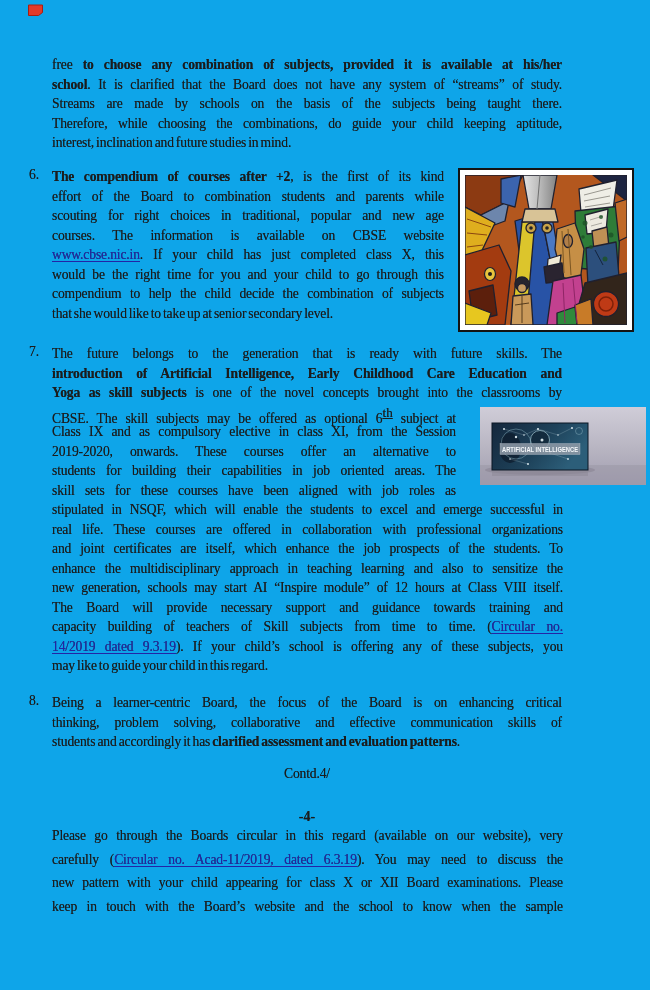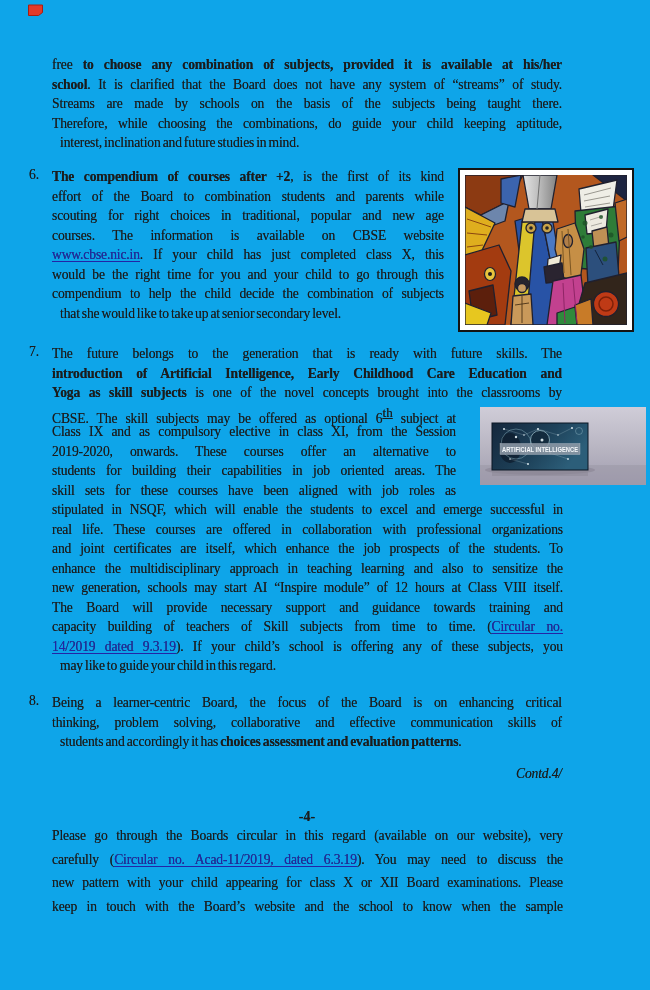--- a/index.html
+++ b/index.html
@@ -18,33 +18,33 @@
     word-spacing: -1.2px;
     --lh: 19.5px;
     text-shadow: 0 0 0.35px rgba(25,25,25,0.7);
   }
   .line {
     line-height: var(--lh);
     height: var(--lh);
     text-align: justify;
     text-align-last: justify;
   }
-  .line.end { text-align-last: left; margin-left: 8px; }
+  .line.end { text-align-last: left; }
   .b { font-weight: 700; }
   sup { font-size: 13px; vertical-align: super; letter-spacing: 0; text-decoration: underline; }
   .doc-link {
     color: #2424a6;
     text-decoration-thickness: 1px;
     text-underline-offset: 2px;
   }
   .num {
     position: absolute; font-size: 13.6px; letter-spacing: -0.15px;
     text-shadow: 0 0 0.35px rgba(25,25,25,0.7);
   }
-  .contd { text-align: right; line-height: 19.5px; font-style: italic; }
+  .contd { text-align: center; line-height: 19.5px; }
   .pagenum {
     position: absolute; left: 52px; top: 809px; width: 510px;
     text-align: center; font-weight: 700; font-size: 14px;
     text-shadow: 0 0 0.35px rgba(25,25,25,0.7);
   }
   .annotation { position: absolute; left: 27px; top: 4px; }
   .painting {
     position: absolute; left: 458px; top: 168px;
     width: 176px; height: 164px;
     border: 2.5px solid #141414; background: #ffffff; padding: 4.5px;
@@ -218,21 +218,21 @@
       </g>
       <rect x="20" y="36.5" width="80" height="11" fill="#8e9aa7" opacity="0.88" stroke="#c5ccd4" stroke-width="0.4"></rect>
       <text x="60" y="44.6" text-anchor="middle" font-family="Liberation Sans, sans-serif" font-size="6.5" font-weight="bold" fill="#f4f7fa" textLength="76" lengthAdjust="spacingAndGlyphs">ARTIFICIAL INTELLIGENCE</text>
     </svg>
   </div>
 
   <div class="num" style="left:29px;top:693px">8.</div>
   <div class="txt" style="left:52px;top:693px;width:510px">
       <div class="line"><span>Being a learner-centric Board, the focus of the Board is on enhancing critical</span></div>
       <div class="line"><span>thinking, problem solving, collaborative and effective communication skills of</span></div>
-      <div class="line end"><span>students and accordingly it has </span><span class="b">choices assessment and evaluation patterns</span><span>.</span></div>
+      <div class="line end"><span>students and accordingly it has </span><span class="b">clarified assessment and evaluation patterns</span><span>.</span></div>
     </div>
 
   <div class="txt contd" style="left:52px;top:764px;width:510px">Contd.4/</div>
 
   <div class="pagenum">-4-</div>
 
   <div class="txt" style="left:52px;top:824px;width:511px;--lh:23.7px">
       <div class="line"><span>Please go through the Boards circular in this regard (available on our website), very</span></div>
       <div class="line"><span>carefully (</span><a href="#" class="doc-link">Circular no. Acad-11/2019, dated 6.3.19</a><span>). You may need to discuss the</span></div>
       <div class="line"><span>new pattern with your child appearing for class X or XII Board examinations. Please</span></div>

